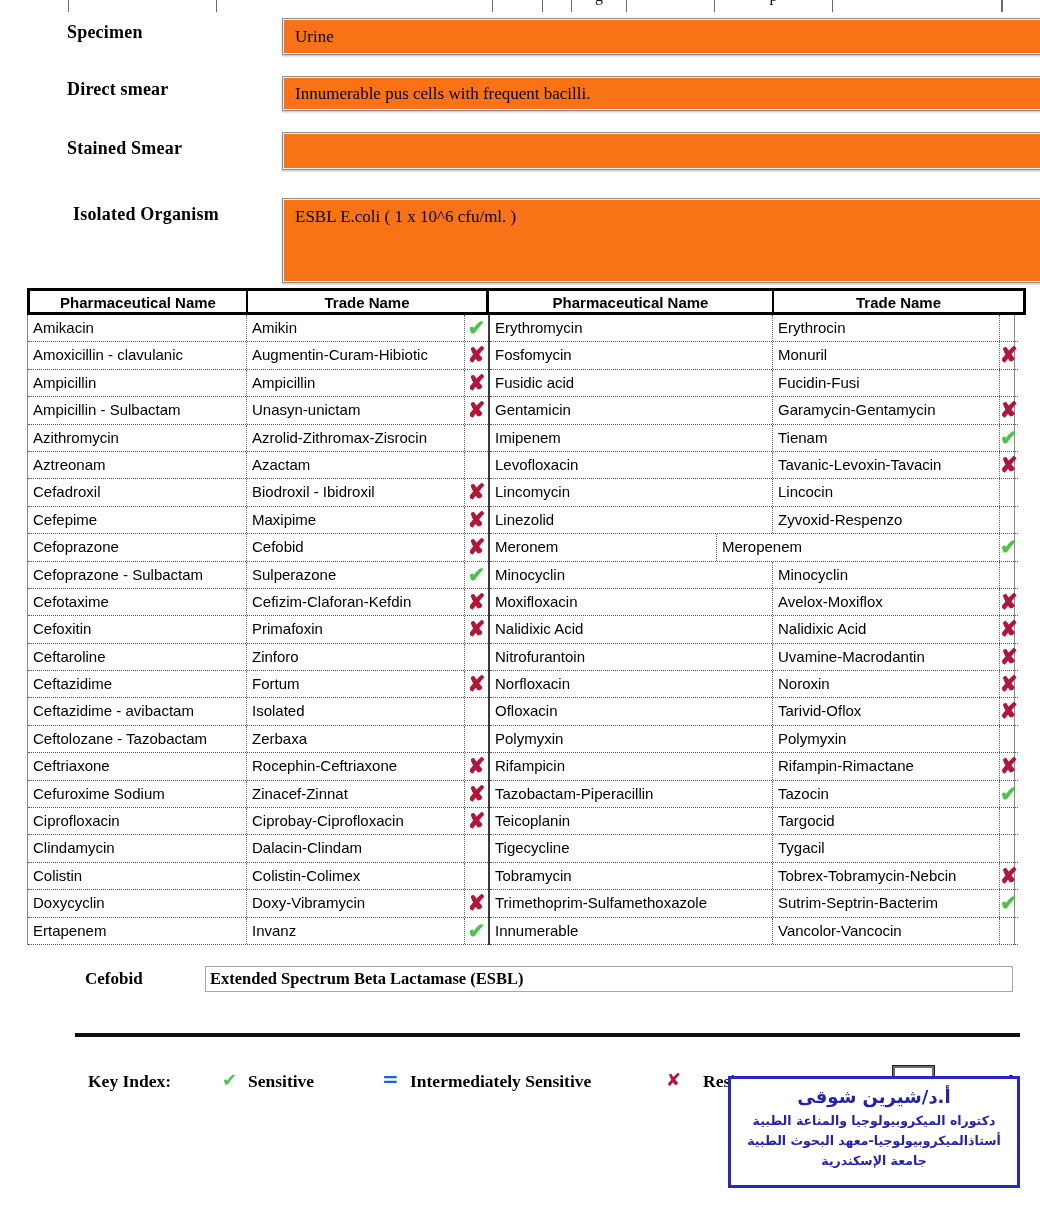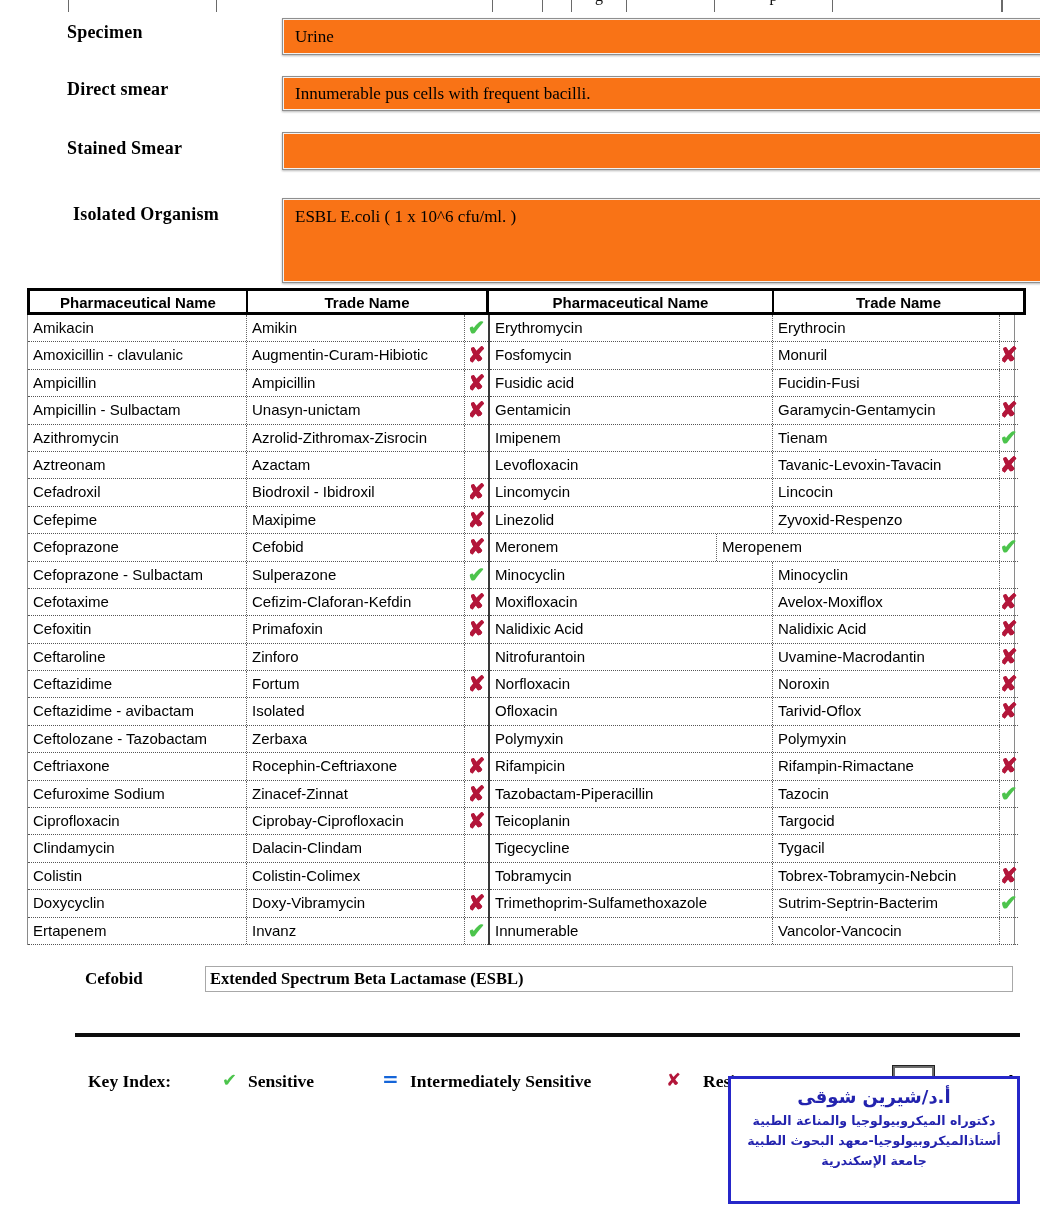--- a/index.html
+++ b/index.html
@@ -79,21 +79,21 @@
   .ki { position: absolute; top: 1071px; font-weight: bold; font-size: 17.5px; color: #000; }
   .ki-sym { position: absolute; top: 1069px; font-size: 18px; font-weight: bold;
             font-family: "DejaVu Sans", sans-serif; }
   .ki-check { left: 222px; color: var(--sens); }
   .ki-eq    { left: 382px; color: var(--inter); font-size: 20px; top: 1067px; }
   .ki-cross { left: 666px; color: var(--res); }
   .ki-box   { position: absolute; left: 893px; top: 1066px; width: 41px; height: 30px;
               border: 2px solid #6b6b6b; outline: 1px solid #222; background: #fff; }
   
   .stamp {
-    position: absolute; left: 728px; top: 1076px; width: 292px; height: 128px;
+    position: absolute; left: 728px; top: 1076px; width: 292px; height: 112px;
     border: 3px solid #2627c9; color: #2323ae; text-align: center;
     font-family: "DejaVu Sans", sans-serif; font-weight: bold; direction: rtl;
     padding-top: 7px; background: #fff;
   }
   .stamp .l1 { font-size: 18px; margin-bottom: 4px; }
   .stamp .ln { font-size: 12.5px; line-height: 1.6; }
 </style>
 </head>
 <body>
 

